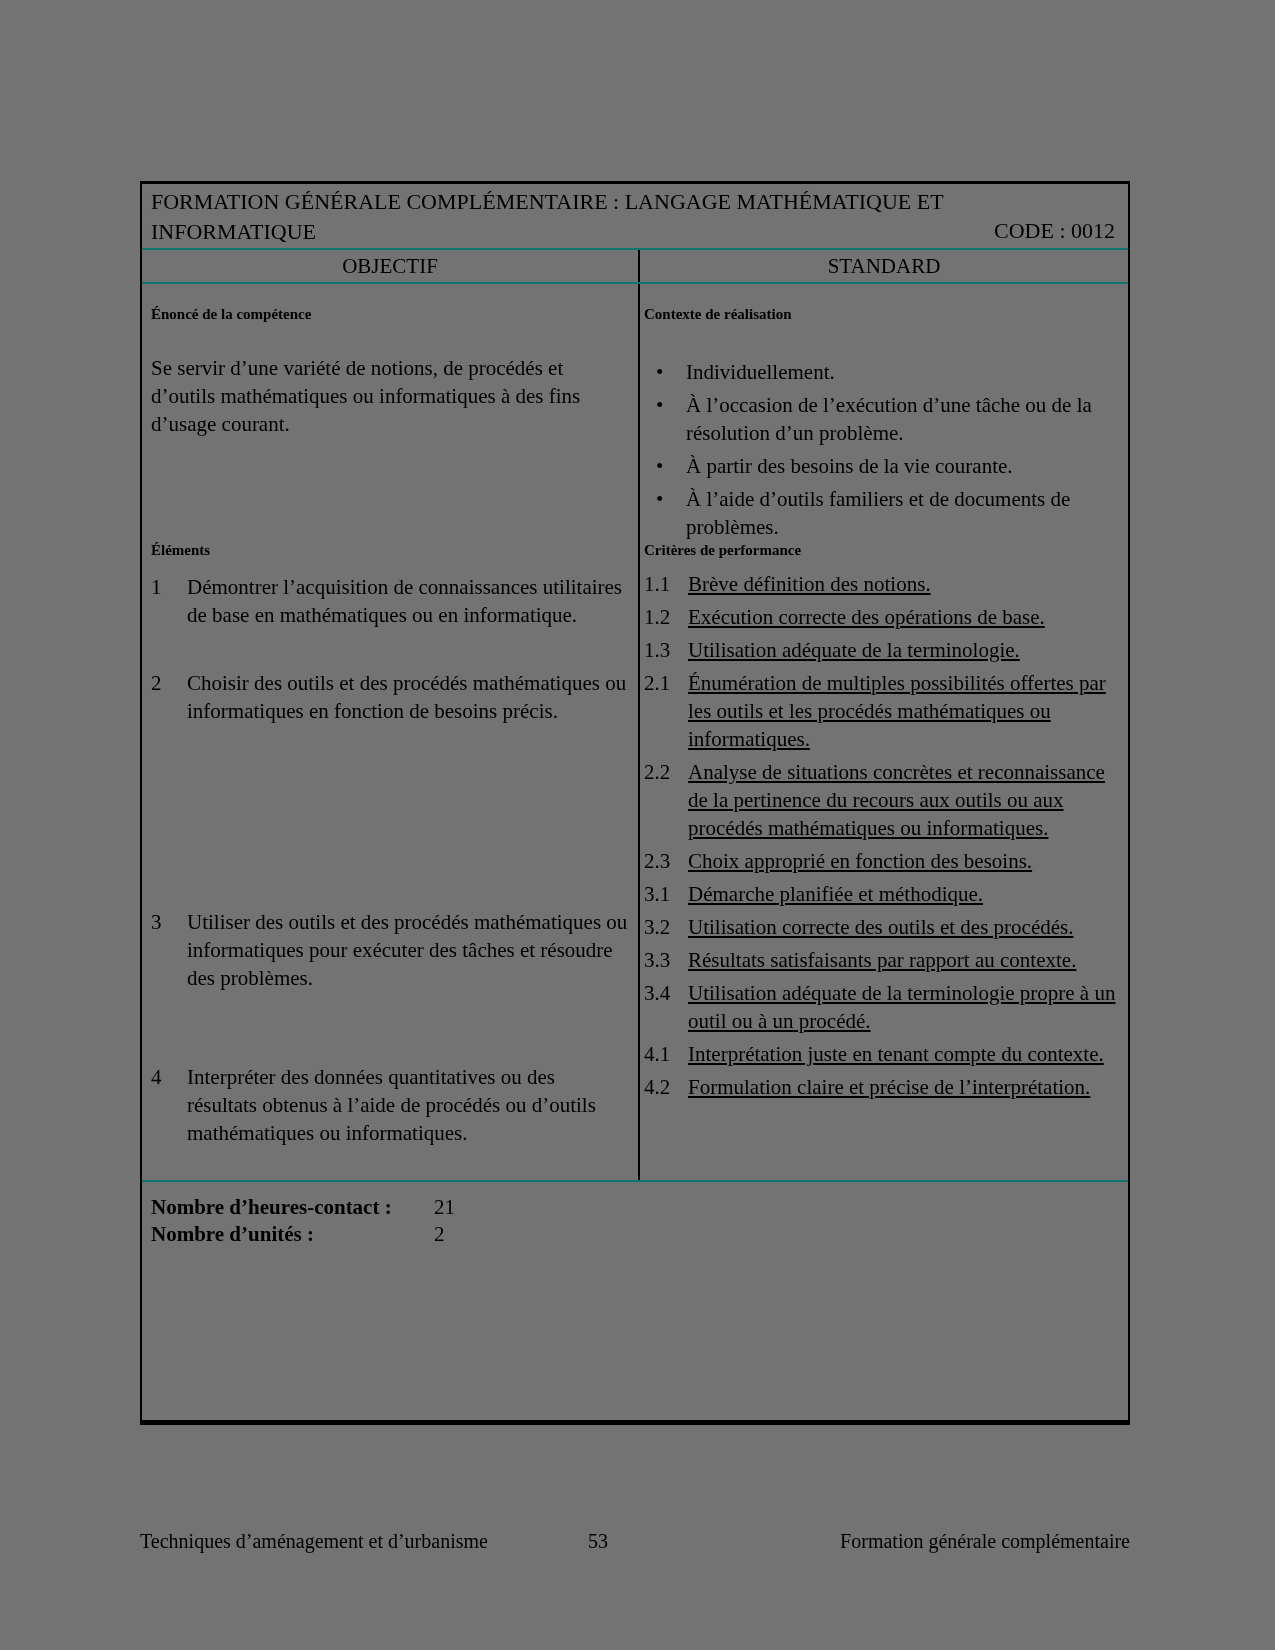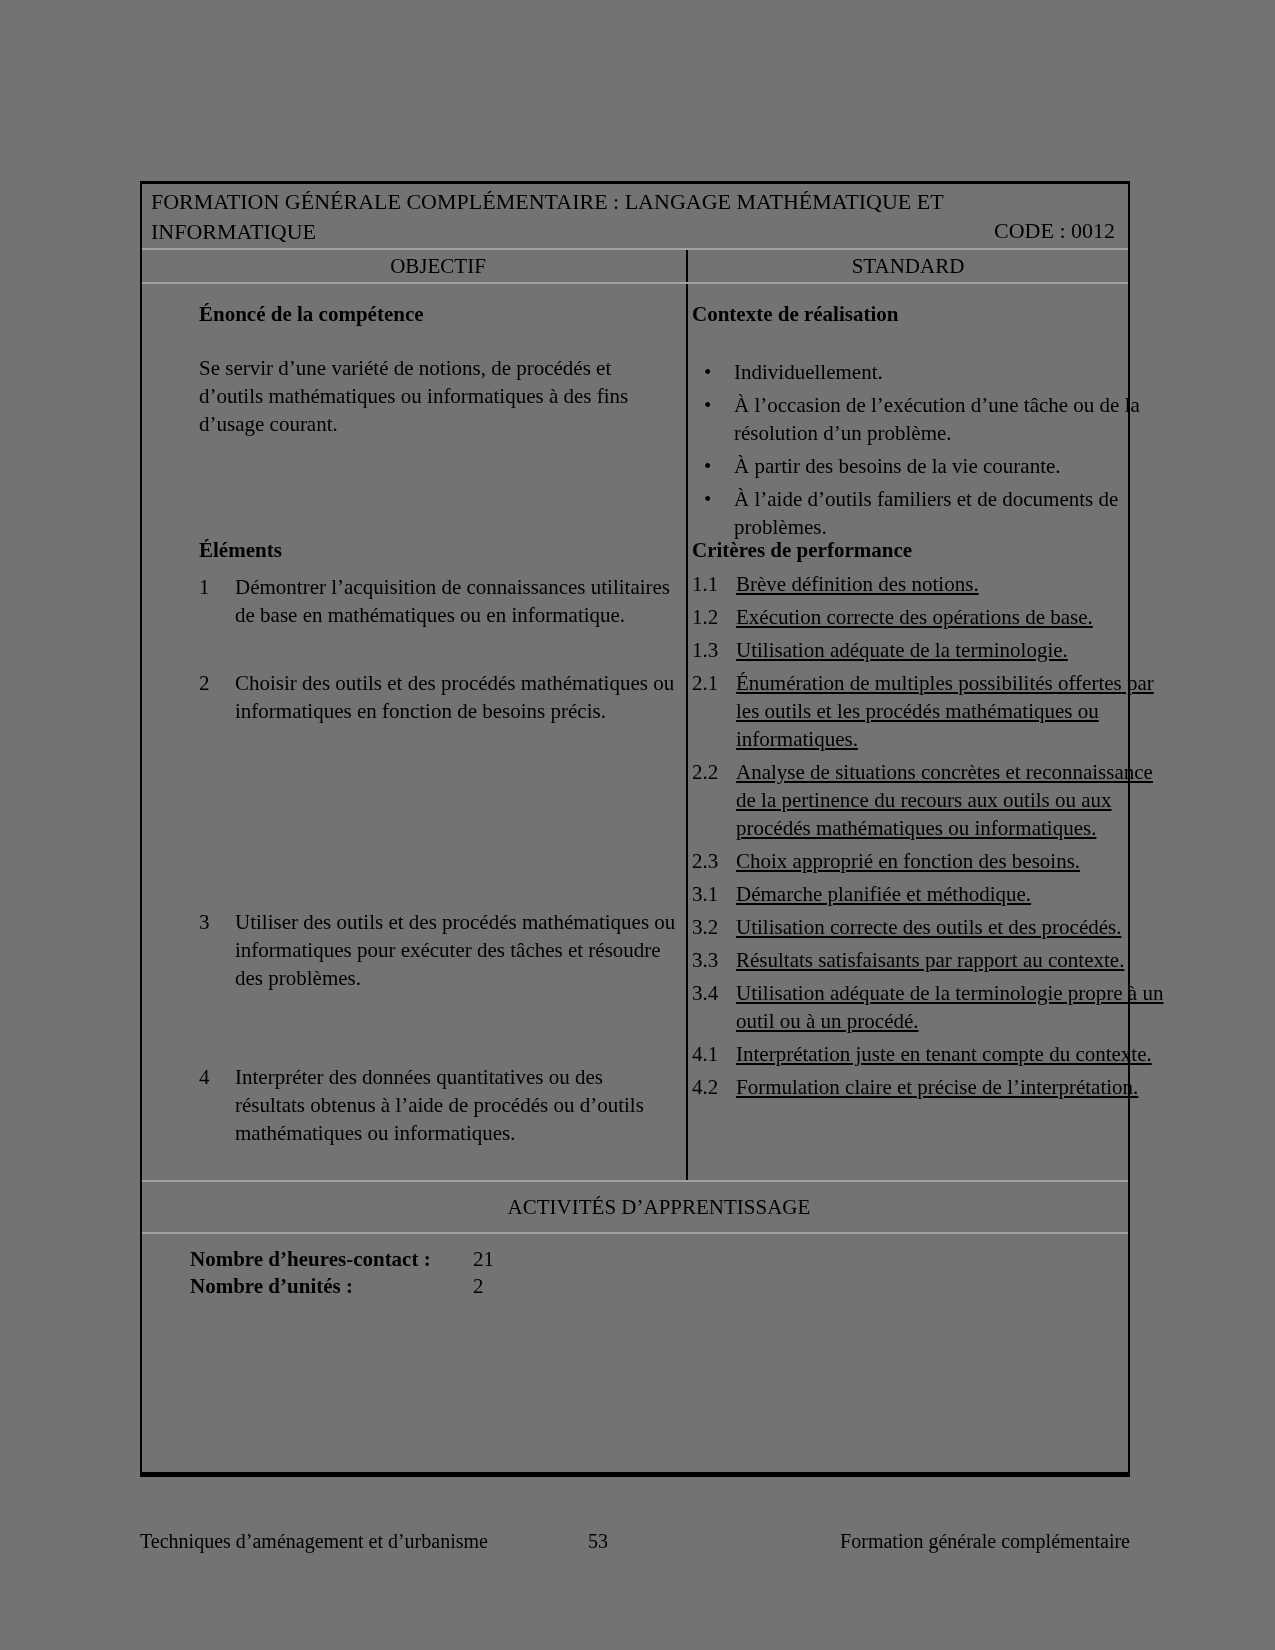--- a/index.html
+++ b/index.html
@@ -15,41 +15,41 @@
   .doc-table{
     position:absolute;
     left:140px;top:181px;
     width:990px;
     border:2px solid #000;
     border-top-width:3px;
     border-bottom-width:5px;
     box-sizing:border-box;
   }
   .row{position:relative;box-sizing:border-box;}
-  .row + .row{border-top:2px solid #a3a3a3;padding-left:48px;}
+  .row + .row{border-top:2px solid #0f766e;}
 
   
   .title-row{height:64px;font-size:22px;line-height:30px;padding:3px 10px 0 9px;}
   .title-line{display:block;}
   .code{position:absolute;right:13px;bottom:2px;font-size:22px;}
 
   
   .colhead-row{height:34px;display:flex;}
   .colhead{display:flex;align-items:center;justify-content:center;
     font-size:21px;}
   .colhead.left{width:498px;border-right:2px solid #000;box-sizing:border-box;}
   .colhead.right{flex:1;}
 
   
   .content-row{height:898px;display:flex;font-size:21px;line-height:28px;}
   .cell{position:relative;box-sizing:border-box;}
   .cell.left{width:498px;border-right:2px solid #000;padding-left:9px;}
   .cell.right{flex:1;padding-left:4px;}
   .blk{position:absolute;}
-  h3{margin:0;font-size:21px;line-height:28px;font-weight:bold;}
+  h3{margin:0;font-size:15px;line-height:28px;font-weight:bold;}
 
   .enonce-h{top:16px;left:9px;}
   .enonce-p{top:70px;left:9px;width:478px;}
   .elements-h{top:252px;left:9px;}
   .num-item{display:flex;left:9px;width:478px;}
   .num-item .num{flex:0 0 36px;}
   .num-item .txt{flex:1;max-width:442px;}
   .el-1{top:289px;} .el-2{top:385px;} .el-3{top:624px;} .el-4{top:779px;}
 
   .contexte-h{top:16px;left:4px;}
@@ -193,23 +193,20 @@
             <span class="txt">Interprétation juste en tenant compte du contexte.</span>
           </div>
           <div class="crit-item">
             <span class="num">4.2</span>
             <span class="txt">Formulation claire et précise de l’interprétation.</span>
           </div>
         </div>
       </div>
     </div>
 
-    <div class="row activities-row">
-      <span>ACTIVITÉS D’APPRENTISSAGE</span>
-    </div>
 
     <div class="row bottom-row">
       <div class="detail-line">
         <span class="lbl">Nombre d’heures-contact :</span>
         <span class="val">21</span>
       </div>
       <div class="detail-line">
         <span class="lbl">Nombre d’unités :</span>
         <span class="val">2</span>
       </div>

